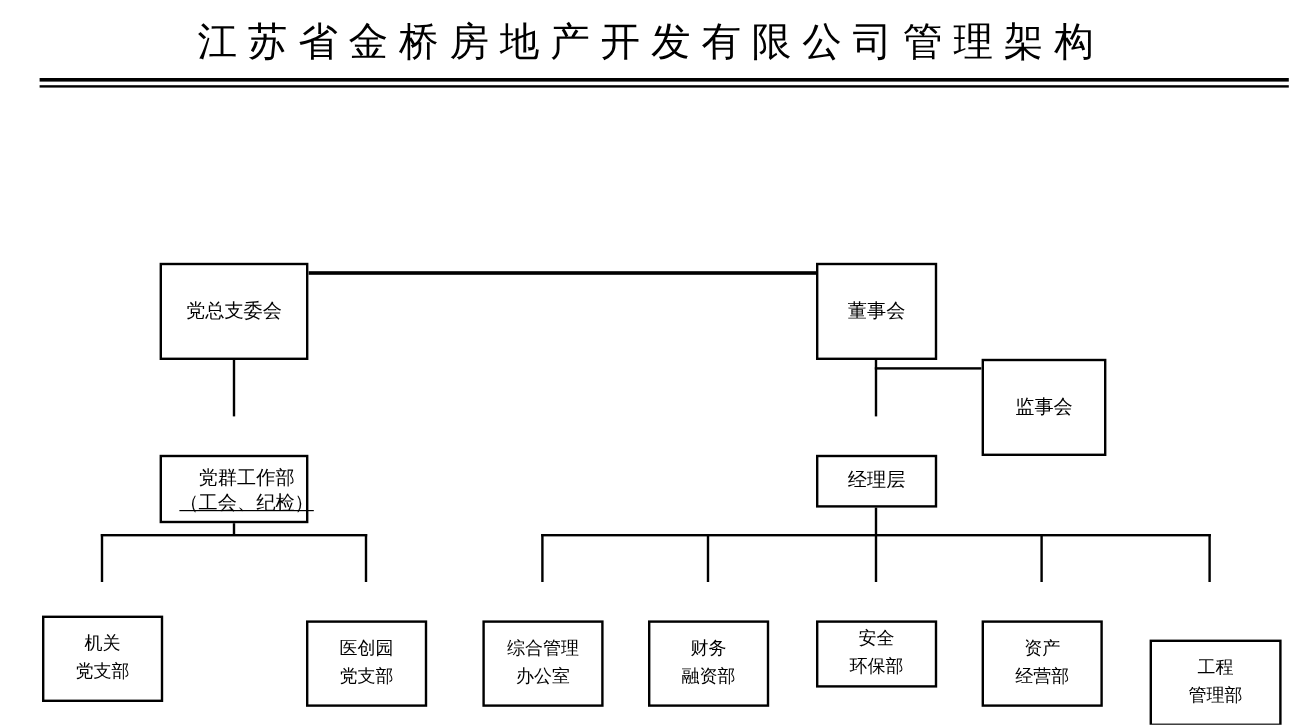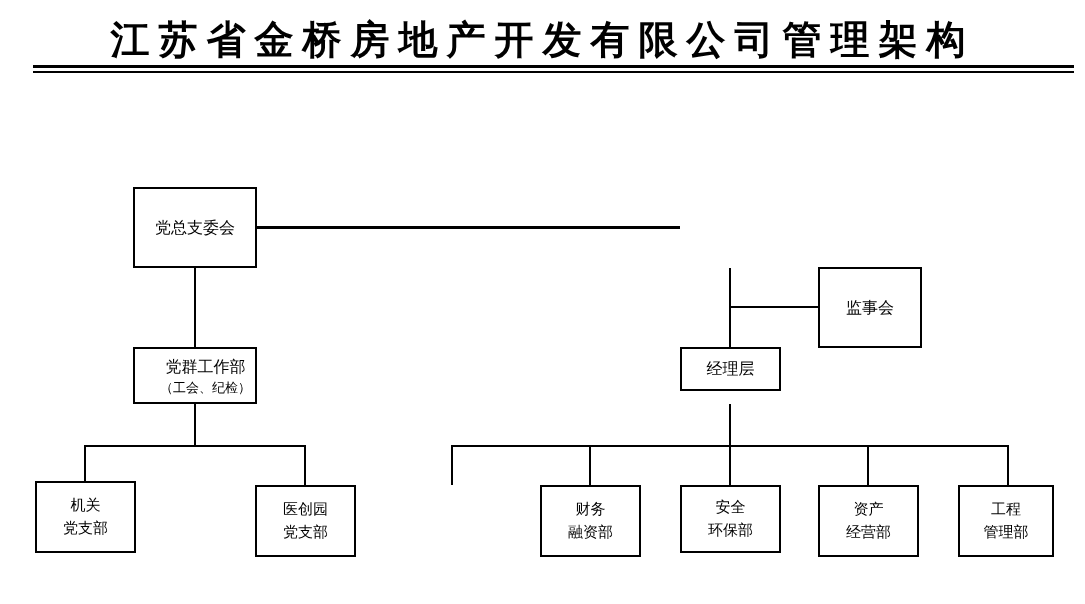--- a/index.html
+++ b/index.html
@@ -12,59 +12,60 @@
   .stage {
     position: relative;
     width: 1085px; height: 604px;
     background: #ffffff;
     overflow: hidden;
   }
   .chart-title {
     position: absolute;
     left: 0; top: 13px; width: 100%;
     text-align: center;
-    font-size: 39px;
-    font-weight: bold;
+    font-size: 33px;
+    font-weight: normal;
     letter-spacing: 9px;
     white-space: nowrap;
   }
   .title-rule {
     position: absolute;
     left: 33px; top: 65px;
     width: 1041px; height: 3px;
     border-top: 3px solid #000;
     border-bottom: 2px solid #000;
   }
   .node {
     position: absolute;
     box-sizing: border-box;
     border: 2px solid #000;
     background: #fff;
     display: flex;
     flex-direction: column;
     align-items: center;
     justify-content: center;
     text-align: center;
+    margin-top: 32px;
   }
   .node .lbl { font-size: 16px; line-height: 24px; white-space: nowrap; }
   .node .lbl2 { font-size: 15px; line-height: 23px; white-space: nowrap; }
-  .node .sub { font-size: 13px; line-height: 17px; white-space: nowrap; }
+  .node .sub { font-size: 16px; line-height: 17px; white-space: nowrap; text-decoration: underline; }
 
   #n-party-committee { left: 133px; top: 187px; width: 124px; height: 81px; }
   #n-board           { left: 680px; top: 187px; width: 101px; height: 81px; }
   #n-supervisory     { left: 818px; top: 267px; width: 104px; height: 81px; }
   #n-party-mass      { left: 133px; top: 347px; width: 124px; height: 57px; padding-left: 21px; }
   #n-management      { left: 680px; top: 347px; width: 101px; height: 44px; }
   #n-b1 { left: 35px;  top: 481px; width: 101px; height: 72px; }
   #n-b2 { left: 255px; top: 485px; width: 101px; height: 72px; align-items: center; }
   #n-b3 { left: 402px; top: 485px; width: 101px; height: 72px; }
   #n-b4 { left: 540px; top: 485px; width: 101px; height: 72px; }
-  #n-b5 { left: 680px; top: 485px; width: 101px; height: 68px; }
+  #n-b5 { left: 680px; top: 485px; width: 101px; height: 56px; }
   #n-b6 { left: 818px; top: 485px; width: 101px; height: 72px; }
-  #n-b7 { left: 958px; top: 485px; width: 96px; height: 72px; }
+  #n-b7 { left: 958px; top: 501px; width: 110px; height: 72px; }
 
   .line { position: absolute; background: #000; }
   #c-top               { left: 257px;  top: 226px; width: 423px; height: 3px; }
   #c-pc-down           { left: 194px;  top: 268px; width: 2px;   height: 79px; }
   #c-board-down        { left: 729px;  top: 268px; width: 2px;   height: 79px; }
   #c-supervisory-branch{ left: 729px;  top: 306px; width: 89px;  height: 2px; }
   #c-pm-down           { left: 194px;  top: 404px; width: 2px;   height: 41px; }
   #c-left-h            { left: 84px;   top: 445px; width: 222px; height: 2px; }
   #c-left-d1           { left: 84px;   top: 445px; width: 2px;   height: 40px; }
   #c-left-d2           { left: 304px;  top: 445px; width: 2px;   height: 40px; }
@@ -97,20 +98,23 @@
   <div class="line" id="c-right-d1"></div>
   <div class="line" id="c-right-d2"></div>
   <div class="line" id="c-right-d3"></div>
   <div class="line" id="c-right-d4"></div>
   <div class="line" id="c-right-d5"></div>
 
   <div class="node" id="n-party-committee">
     <span class="lbl">党总支委会</span>
   </div>
 
+  <div class="node" id="n-board">
+    <span class="lbl">董事会</span>
+  </div>
 
   <div class="node" id="n-supervisory">
     <span class="lbl">监事会</span>
   </div>
 
   <div class="node" id="n-party-mass">
     <span class="lbl">党群工作部</span>
     <span class="sub">（工会、纪检）</span>
   </div>
 
@@ -121,20 +125,24 @@
   <div class="node" id="n-b1">
     <span class="lbl2">机关</span>
     <span class="lbl2">党支部</span>
   </div>
 
   <div class="node" id="n-b2">
     <span class="lbl2">医创园</span>
     <span class="lbl2">党支部</span>
   </div>
 
+  <div class="node" id="n-b3">
+    <span class="lbl2">综合管理</span>
+    <span class="lbl2">办公室</span>
+  </div>
 
   <div class="node" id="n-b4">
     <span class="lbl2">财务</span>
     <span class="lbl2">融资部</span>
   </div>
 
   <div class="node" id="n-b5">
     <span class="lbl2">安全</span>
     <span class="lbl2">环保部</span>
   </div>

